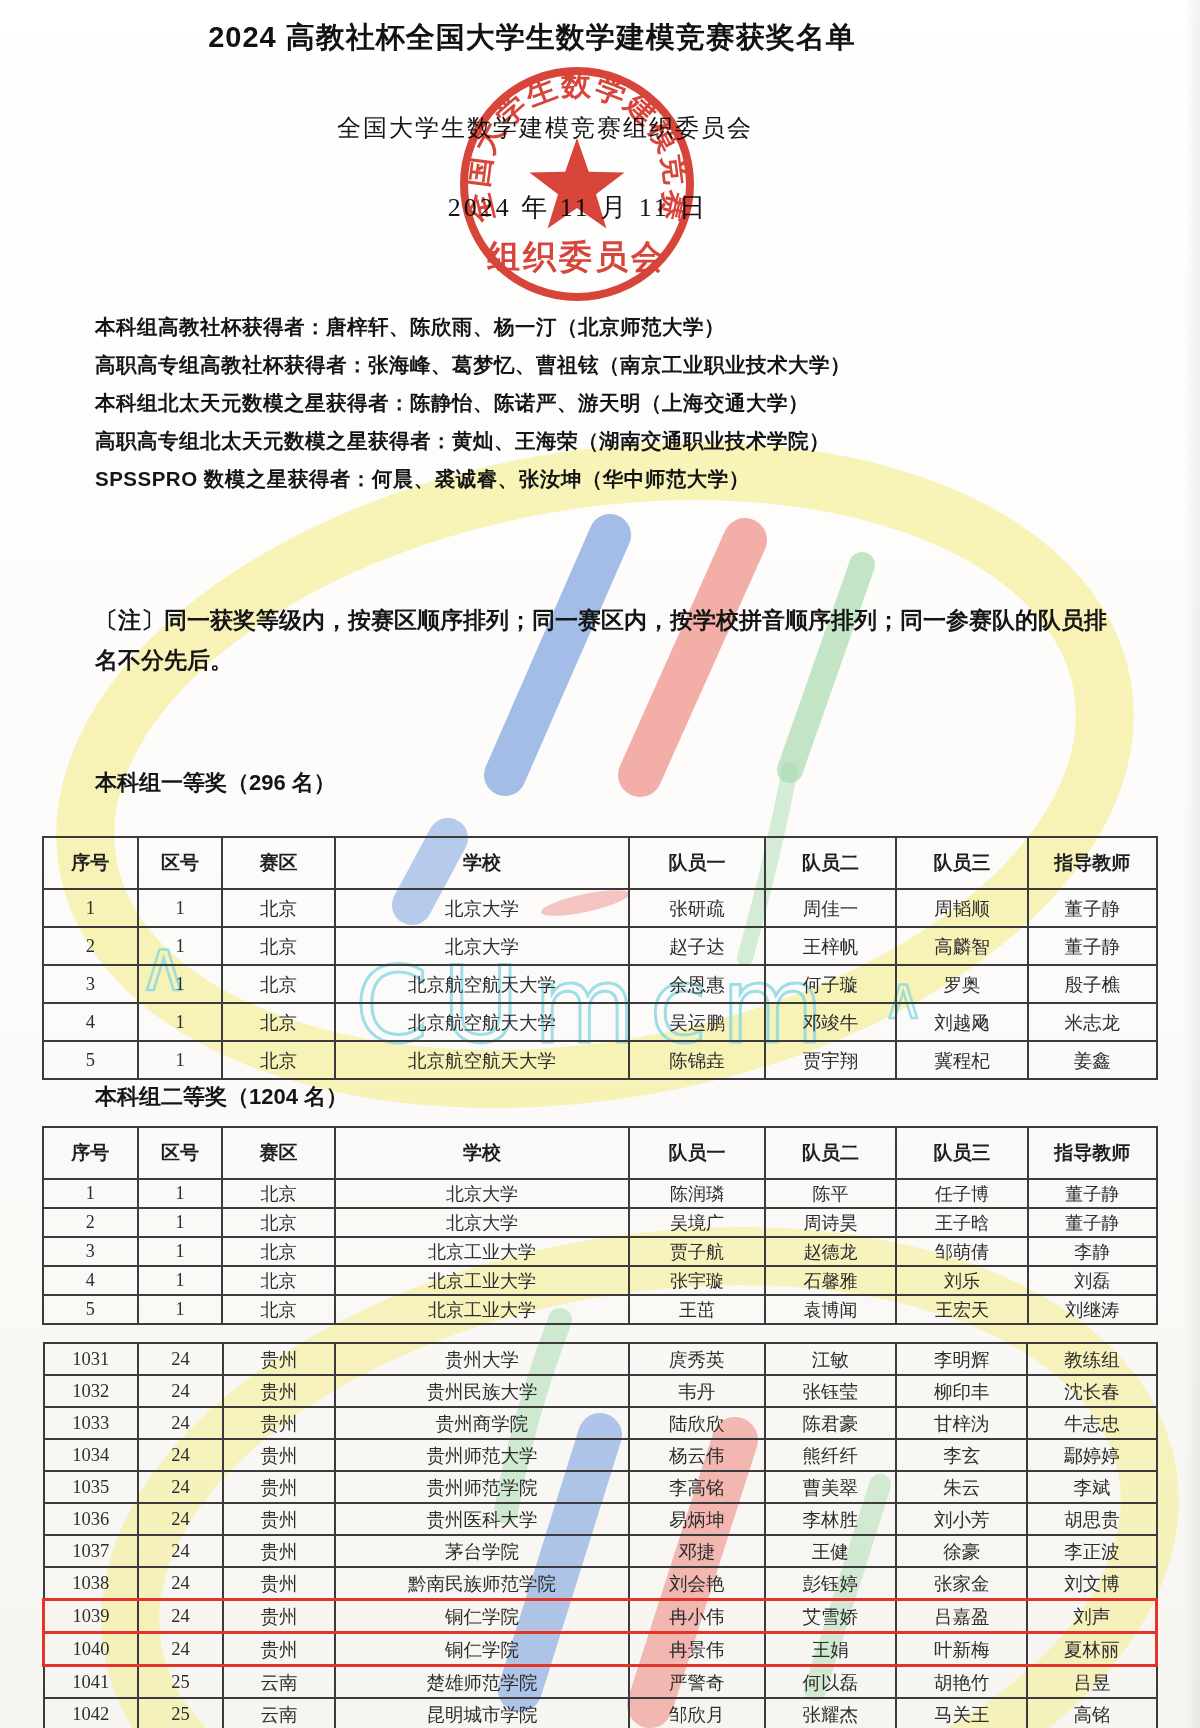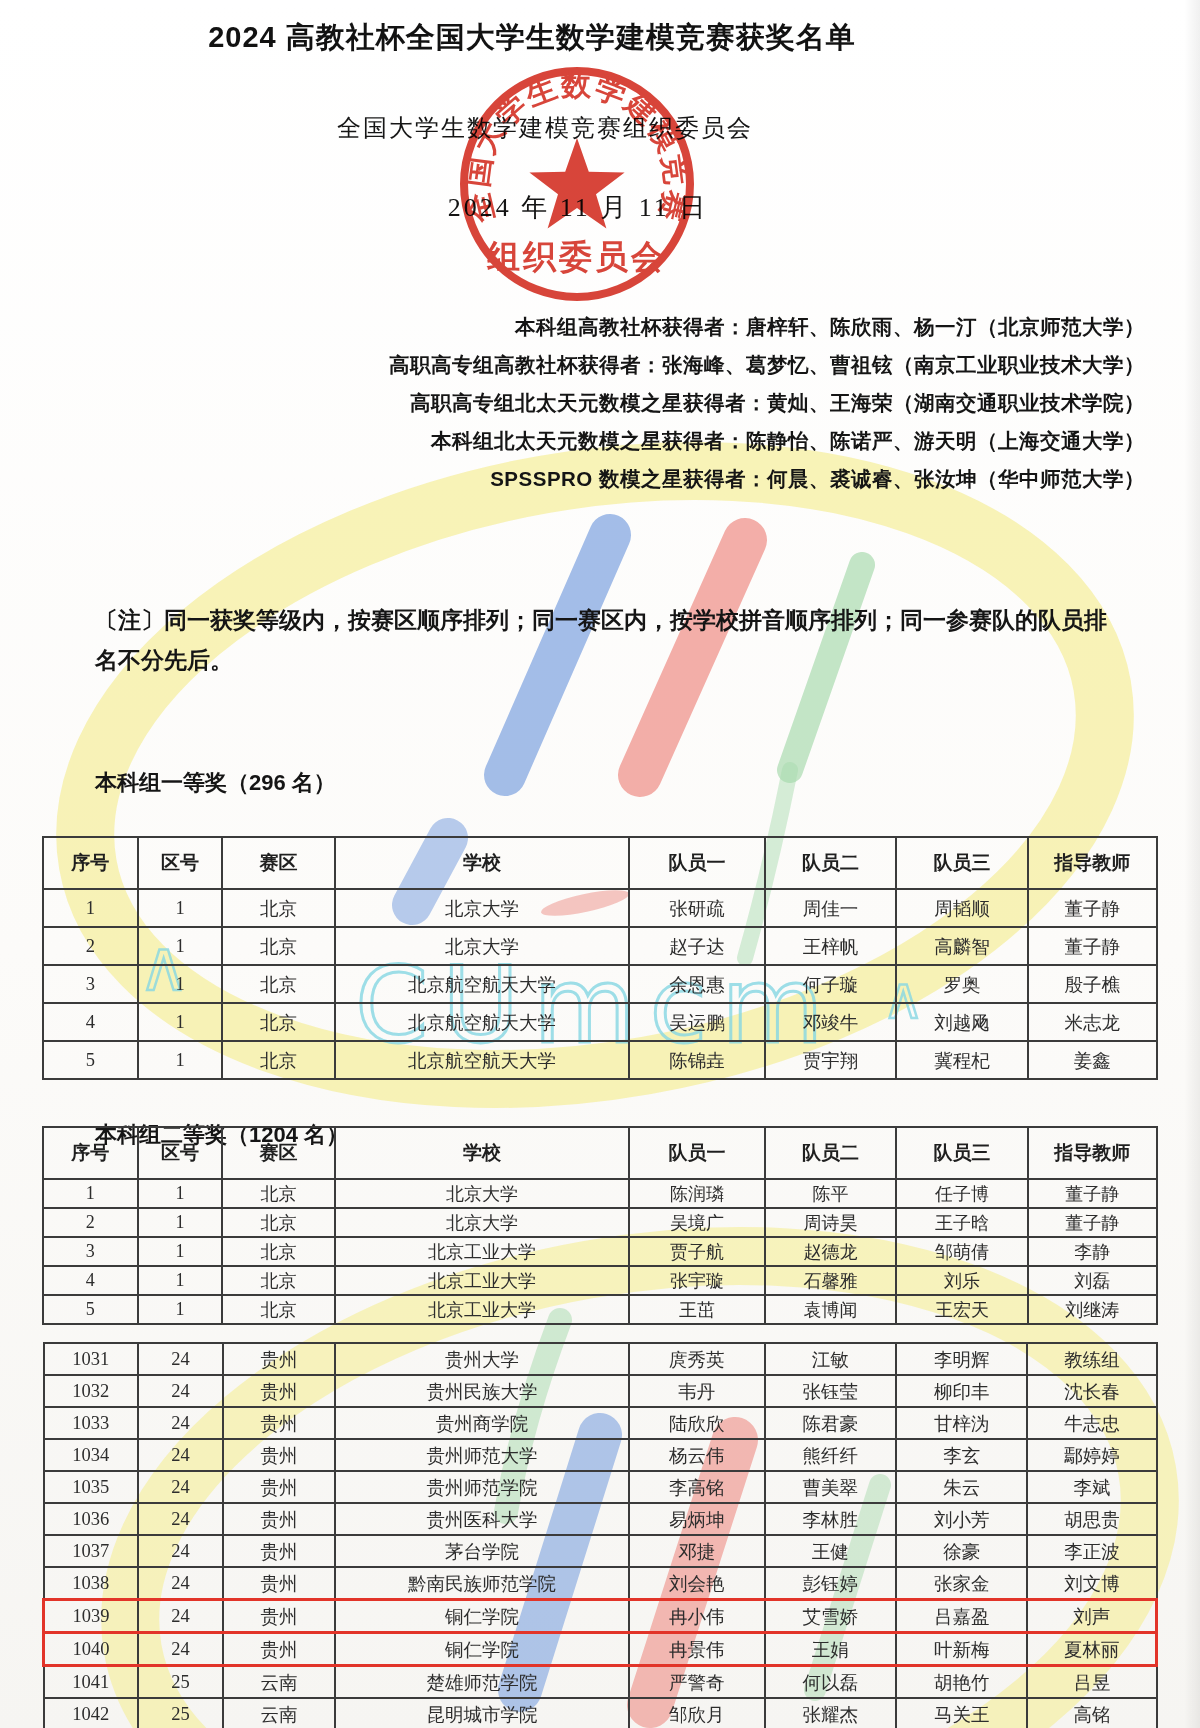--- a/index.html
+++ b/index.html
@@ -15,26 +15,26 @@
   .stamp{position:absolute;left:438px;top:46px;z-index:3;mix-blend-mode:multiply;opacity:.93;pointer-events:none;}
   .doc-title{position:absolute;top:18px;left:0;width:100%;text-align:center;
     font-family:"Liberation Sans",sans-serif;font-weight:700;font-size:29px;letter-spacing:1px;
     transform:translateX(-68px);color:#121212;}
   .subtitle{position:absolute;top:112px;left:0;width:100%;text-align:center;font-size:24px;
     transform:translateX(-55px);letter-spacing:2px;color:#161616;}
   .date{position:absolute;top:190px;left:0;width:100%;text-align:center;font-size:26px;
     transform:translateX(-22px);letter-spacing:3px;color:#141414;}
   .awards{position:absolute;top:314px;left:95px;right:55px;}
   .awards p{margin:0 0 13px 0;font-family:"Liberation Sans",sans-serif;font-weight:700;
-    font-size:20.5px;line-height:25px;color:#151515;letter-spacing:.5px;text-align:right;}
+    font-size:20.5px;line-height:25px;color:#151515;letter-spacing:.5px;}
   .note{position:absolute;top:600px;left:95px;width:1020px;
     font-family:"Liberation Sans",sans-serif;font-weight:700;font-size:23px;line-height:40px;color:#151515;}
   .sec-heading{position:absolute;left:95px;font-family:"Liberation Sans",sans-serif;
     font-weight:700;font-size:22px;color:#151515;}
-  #sec1h{top:768px;} #sec2h{top:1120px;}
+  #sec1h{top:768px;} #sec2h{top:1082px;}
   table.award{position:absolute;left:42px;width:1116px;border-collapse:collapse;table-layout:fixed;
     background:transparent;}
   #table1{top:836px;} #table2a{top:1126px;} #table2b{top:1342px;}
   table.award th, table.award td{border:2px solid #3b3b3b;text-align:center;vertical-align:middle;
     overflow:hidden;white-space:nowrap;padding:0 2px;}
   table.award th{font-family:"Liberation Sans",sans-serif;font-weight:700;font-size:19px;height:50px;color:#1f1f1f;border-radius:23px;}
   #table1 td{height:36px;font-size:18.5px;color:#2d2d2d;}
   #table2a td{height:27px;font-size:18px;color:#2d2d2d;}
   #table2b td{height:30px;font-size:18.5px;color:#2d2d2d;}
   tr.hl td{border-top:3px solid #e23429;border-bottom:3px solid #e23429;margin-top:48px;}
@@ -71,22 +71,22 @@
 
   <div class="content">
 
     <div class="doc-title">2024 高教社杯全国大学生数学建模竞赛获奖名单</div>
     <div class="subtitle">全国大学生数学建模竞赛组织委员会</div>
     <div class="date">2024 年 11 月 11 日</div>
 
     <div class="awards">
       <p>本科组高教社杯获得者：唐梓轩、陈欣雨、杨一汀（北京师范大学）</p>
       <p>高职高专组高教社杯获得者：张海峰、葛梦忆、曹祖铉（南京工业职业技术大学）</p>
+      <p>本科组北太天元数模之星获得者：陈静怡、陈诺严、游天明（上海交通大学）</p>
       <p>高职高专组北太天元数模之星获得者：黄灿、王海荣（湖南交通职业技术学院）</p>
-      <p>本科组北太天元数模之星获得者：陈静怡、陈诺严、游天明（上海交通大学）</p>
       <p>SPSSPRO 数模之星获得者：何晨、裘诚睿、张汝坤（华中师范大学）</p>
     </div>
 
     <div class="note">〔注〕同一获奖等级内，按赛区顺序排列；同一赛区内，按学校拼音顺序排列；同一参赛队的队员排名不分先后。</div>
 
     <div class="sec-heading" id="sec1h">本科组一等奖（296 名）</div>
     <table class="award" id="table1">
         <colgroup>
           <col style="width: 8.5%;">
           <col style="width: 7.6%;">

